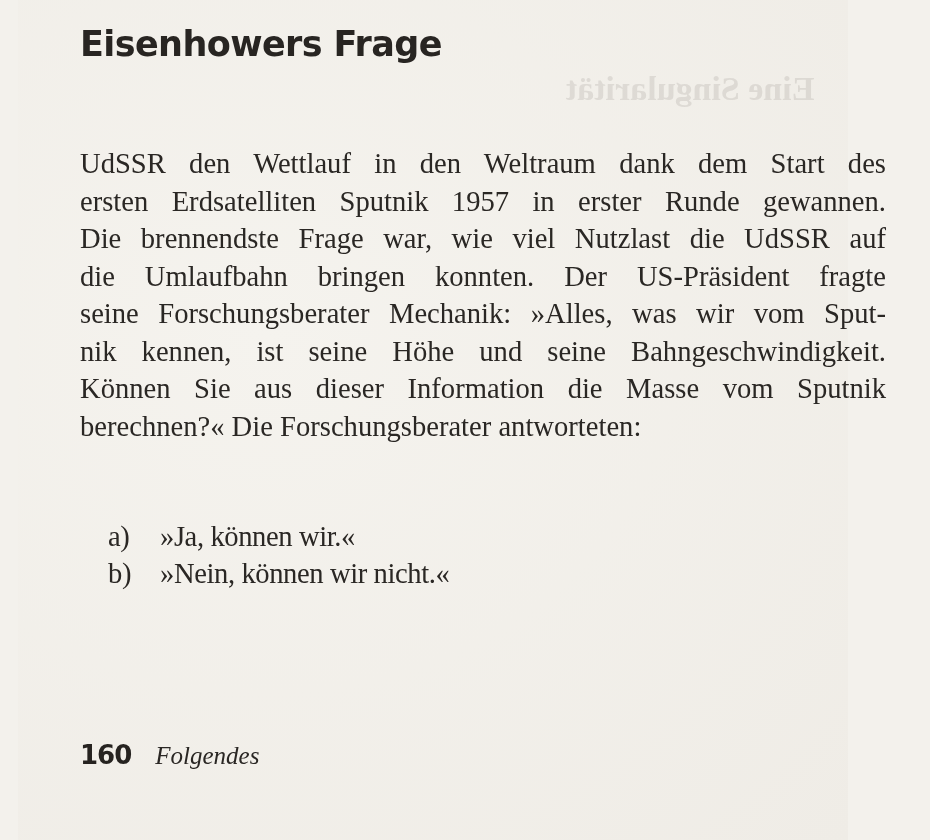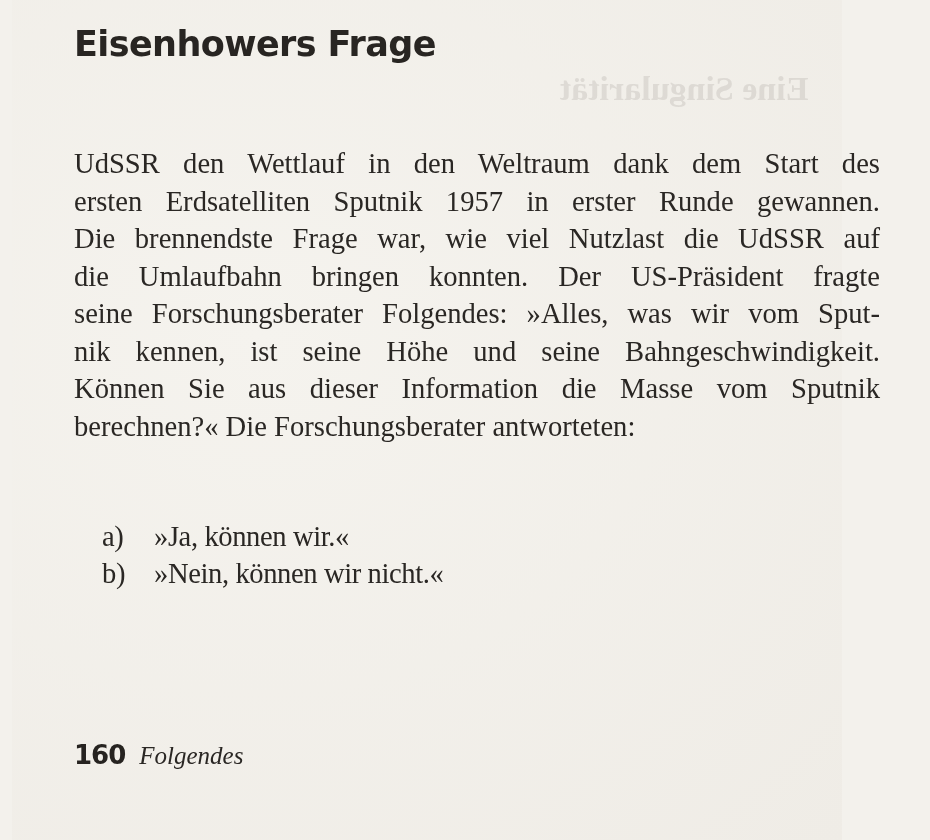--- a/index.html
+++ b/index.html
@@ -9,21 +9,21 @@
     body {
       width: 930px;
       height: 840px;
       position: relative;
       overflow: hidden;
       background: #f3f1ec;
       color: #262320;
     }
     .page {
       position: absolute;
-      left: 12px; top: 0;
+      left: 18px; top: 0;
       width: 830px; height: 840px;
       background:
         linear-gradient(90deg, rgba(255,255,255,0) 0px, rgba(255,255,255,0) 880px, rgba(255,255,255,0.55) 895px, rgba(255,255,255,0.75) 930px),
         radial-gradient(ellipse at 30% 40%, #f5f3ee 0%, #efece6 100%);
     }
     
     .bleed {
       position: absolute;
       color: rgba(120,115,108,0.12);
       font-family: "Liberation Serif", serif;
@@ -90,21 +90,21 @@
     .answers .marker {
       display: inline-block;
       width: 40px;
     }
     .footer {
       position: absolute;
       left: 62px;
       top: 740px;
       display: flex;
       align-items: baseline;
-      gap: 14px;
+      gap: 24px;
     }
     .page-number {
       font-family: "DejaVu Sans", sans-serif;
       font-weight: bold;
       font-size: 26px;
       letter-spacing: -1px;
       color: #262320;
     }
     .chapter-name {
       font-family: "Liberation Serif", serif;
@@ -127,21 +127,21 @@
 
   <div class="bleed bleed-heading">Eine Singularität</div>
 
   <h1 class="heading">Eisenhowers Frage</h1>
 
   <p class="body-text">
     <span class="line">UdSSR den Wettlauf in den Weltraum dank dem Start des</span>
     <span class="line">ersten Erdsatelliten Sputnik 1957 in erster Runde gewannen.</span>
     <span class="line">Die brennendste Frage war, wie viel Nutzlast die UdSSR auf</span>
     <span class="line">die Umlaufbahn bringen konnten. Der US-Präsident fragte</span>
-    <span class="line">seine Forschungsberater Folgendes: »Alles, was wir vom Sput-</span>
+    <span class="line">seine Forschungsberater Mechanik: »Alles, was wir vom Sput-</span>
     <span class="line">nik kennen, ist seine Höhe und seine Bahngeschwindigkeit.</span>
     <span class="line">Können Sie aus dieser Information die Masse vom Sputnik</span>
     <span class="line last">berechnen?« Die Forschungsberater antworteten:</span>
   </p>
 
   <ul class="answers">
     <li>
       <span class="marker">a)</span>
       <span>»Ja, können wir.«</span>
     </li>

